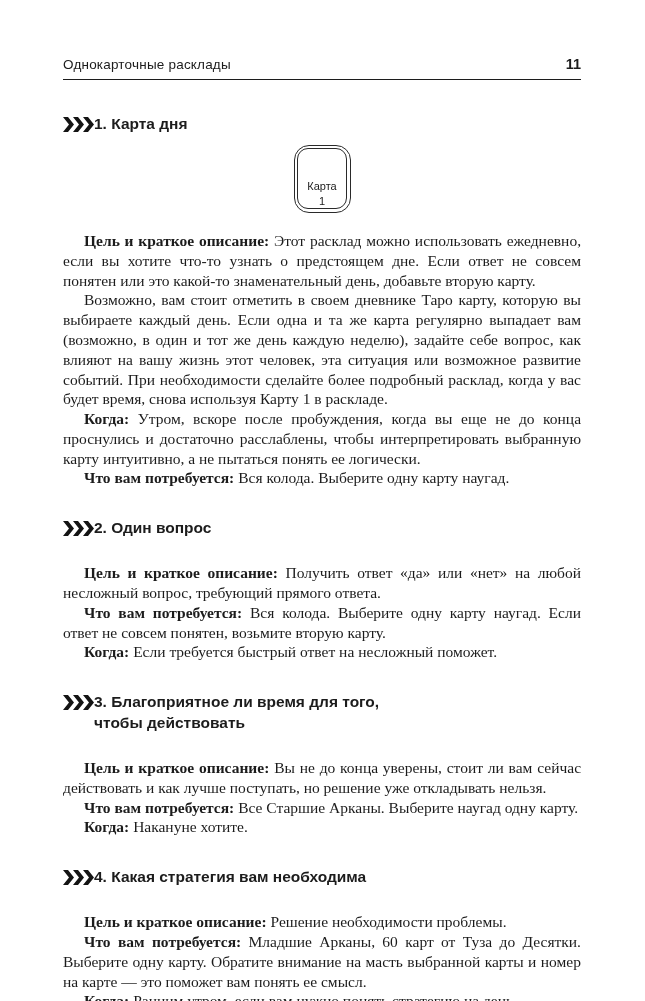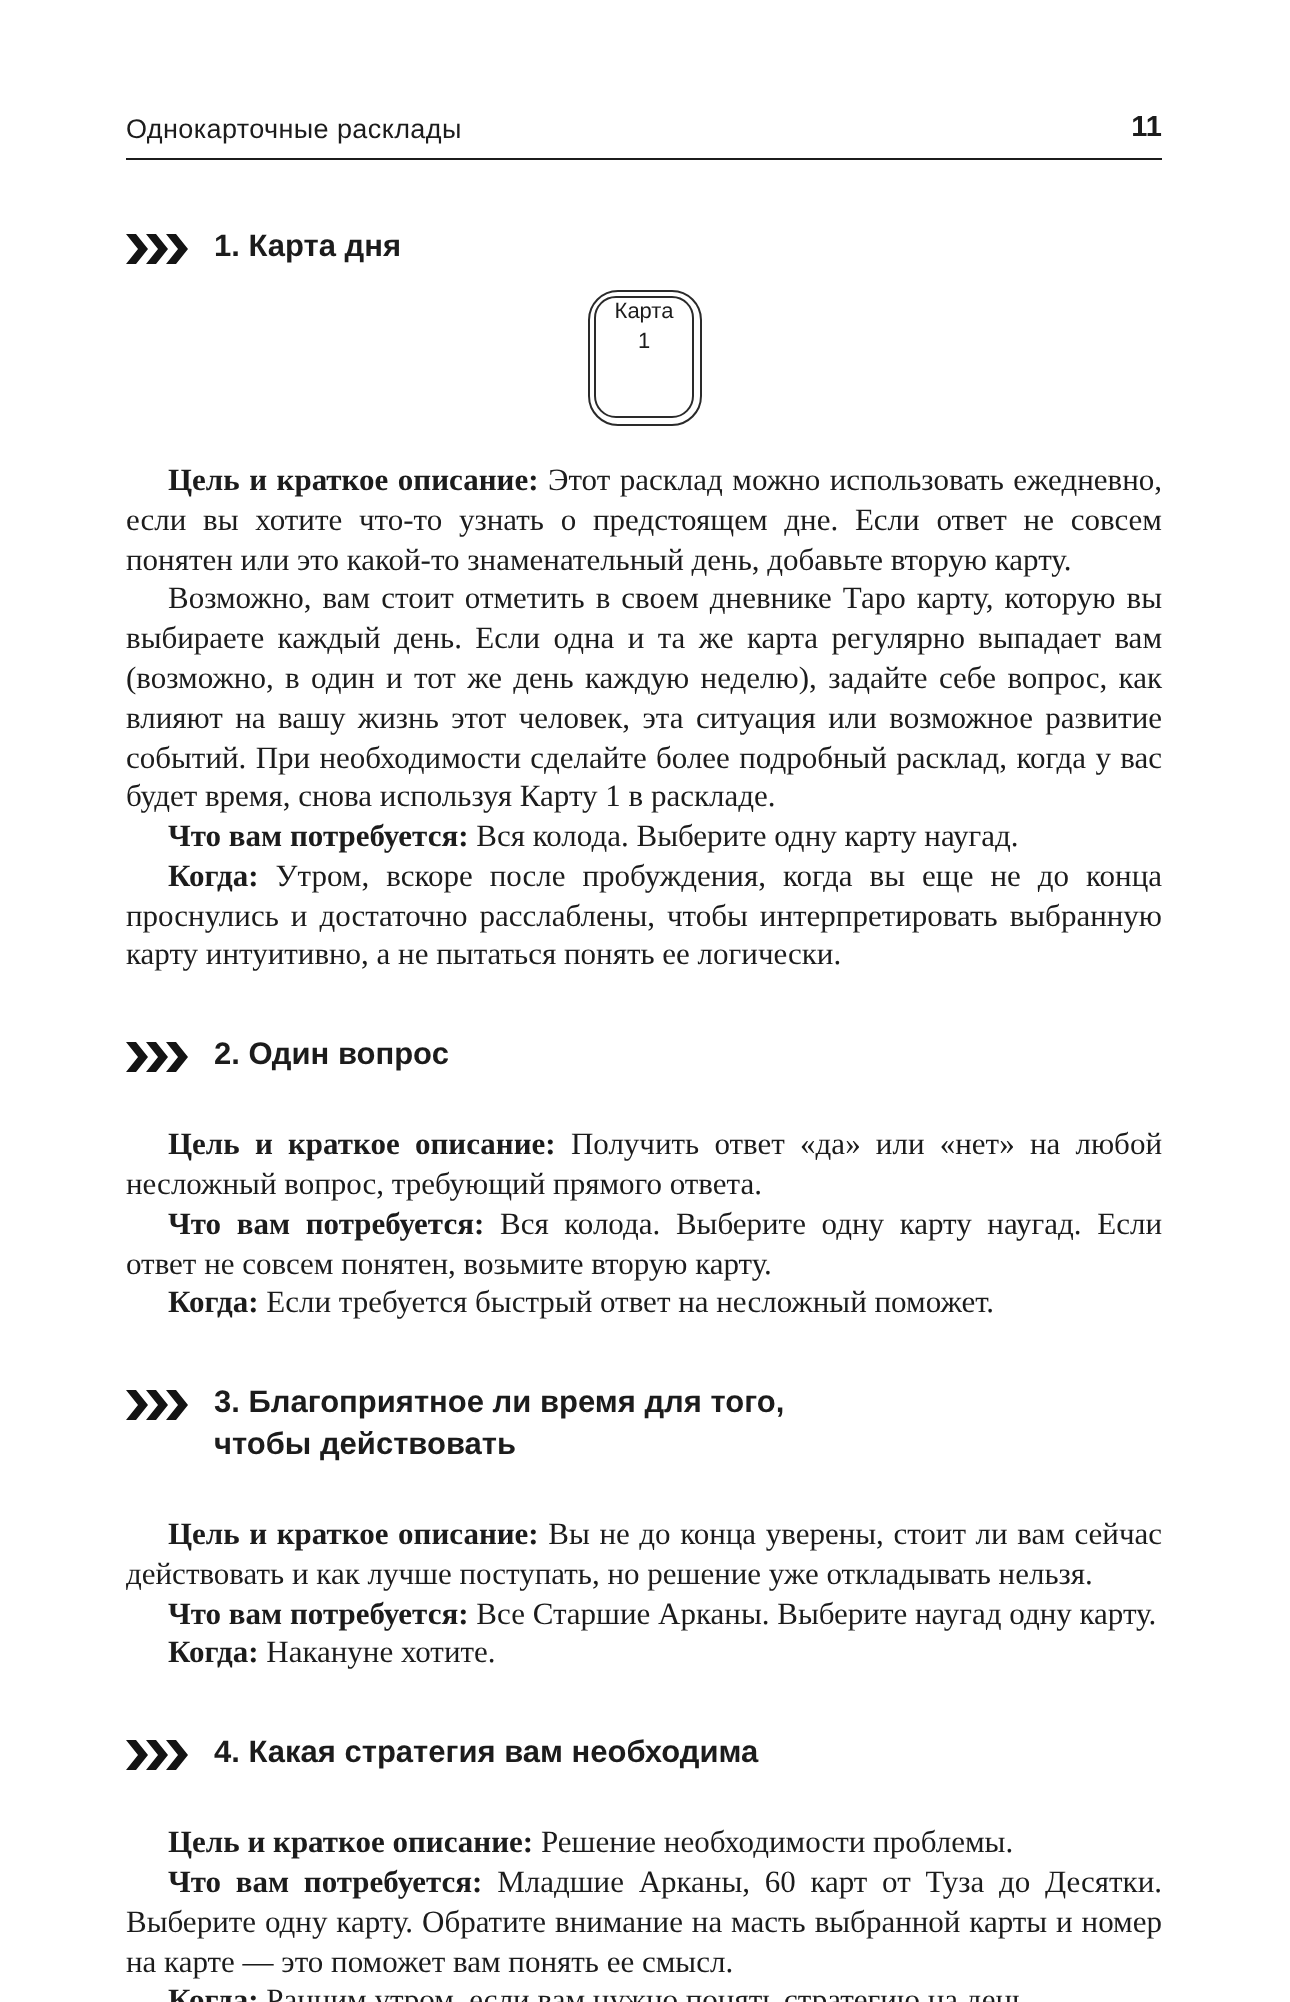--- a/index.html
+++ b/index.html
@@ -22,21 +22,21 @@
   .running-head { font-size: 13.5px; letter-spacing: 0.2px; }
   .page-number { font-size: 14.5px; font-weight: bold; }
   .rule { border: none; border-top: 1.5px solid #1c1c1c; height: 0; }
 
   section { margin-top: 30px; }
   section.first { margin-top: 34px; }
 
   .heading-row {
     display: flex;
     align-items: flex-start;
-    gap: 13px;
+    gap: 0;
     font-family: "Liberation Sans", sans-serif;
   }
   .chevrons { flex: 0 0 auto; margin-top: 3px; line-height: 0; }
   h2 {
     font-size: 15.5px;
     font-weight: bold;
     line-height: 1.35;
     white-space: pre-line;
   }
 
@@ -46,21 +46,21 @@
     border: 1.6px solid #2a2a2a;
     border-radius: 15px;
     padding: 2.5px;
     background: #fff;
   }
   .card-inner {
     width: 100%; height: 100%;
     border: 1px solid #2a2a2a;
     border-radius: 11px;
     display: flex; flex-direction: column;
-    align-items: center; justify-content: flex-start;
+    align-items: center; justify-content: flex-end;
     font-family: "Liberation Sans", sans-serif;
     font-size: 11px; line-height: 1.35;
   }
 
   .body { margin-top: 24px; }
   p.body-p {
     font-size: 15.5px;
     line-height: 19.8px;
     text-align: justify;
     text-indent: 21px;
@@ -96,24 +96,24 @@
           <span>Карта</span>
           <span>1</span>
         </div>
       </div>
     </figure>
 
     <div class="body" style="margin-top:0">
       <p class="body-p"><b class="lead">Цель и краткое описание:</b>
         <span>Этот расклад можно использовать ежедневно, если вы хотите что-то узнать о предстоящем дне. Если ответ не совсем понятен или это какой-то знаменательный день, добавьте вторую карту.</span></p>
       <p class="body-p"><span>Возможно, вам стоит отметить в своем дневнике Таро карту, которую вы выбираете каждый день. Если одна и та же карта регулярно выпадает вам (возможно, в один и тот же день каждую неделю), задайте себе вопрос, как влияют на вашу жизнь этот человек, эта ситуация или возможное развитие событий. При необходимости сделайте более подробный расклад, когда у вас будет время, снова используя Карту 1 в раскладе.</span></p>
+      <p class="body-p"><b class="lead">Когда:</b>
+        <span>Утром, вскоре после пробуждения, когда вы еще не до конца проснулись и достаточно расслаблены, чтобы интерпретировать выбранную карту интуитивно, а не пытаться понять ее логически.</span></p>
       <p class="body-p"><b class="lead">Что вам потребуется:</b>
         <span>Вся колода. Выберите одну карту наугад.</span></p>
-      <p class="body-p"><b class="lead">Когда:</b>
-        <span>Утром, вскоре после пробуждения, когда вы еще не до конца проснулись и достаточно расслаблены, чтобы интерпретировать выбранную карту интуитивно, а не пытаться понять ее логически.</span></p>
     </div>
   </section>
 
   <section>
     <div class="heading-row">
       <span class="chevrons">
         <svg width="31" height="15" viewBox="0 0 31 15" aria-hidden="true">
           <path d="M0 0 h5 l6 7.5 -6 7.5 h-5 l6 -7.5 z" fill="#141414"></path>
           <path d="M10 0 h5 l6 7.5 -6 7.5 h-5 l6 -7.5 z" fill="#141414"></path>
           <path d="M20 0 h5 l6 7.5 -6 7.5 h-5 l6 -7.5 z" fill="#141414"></path>

